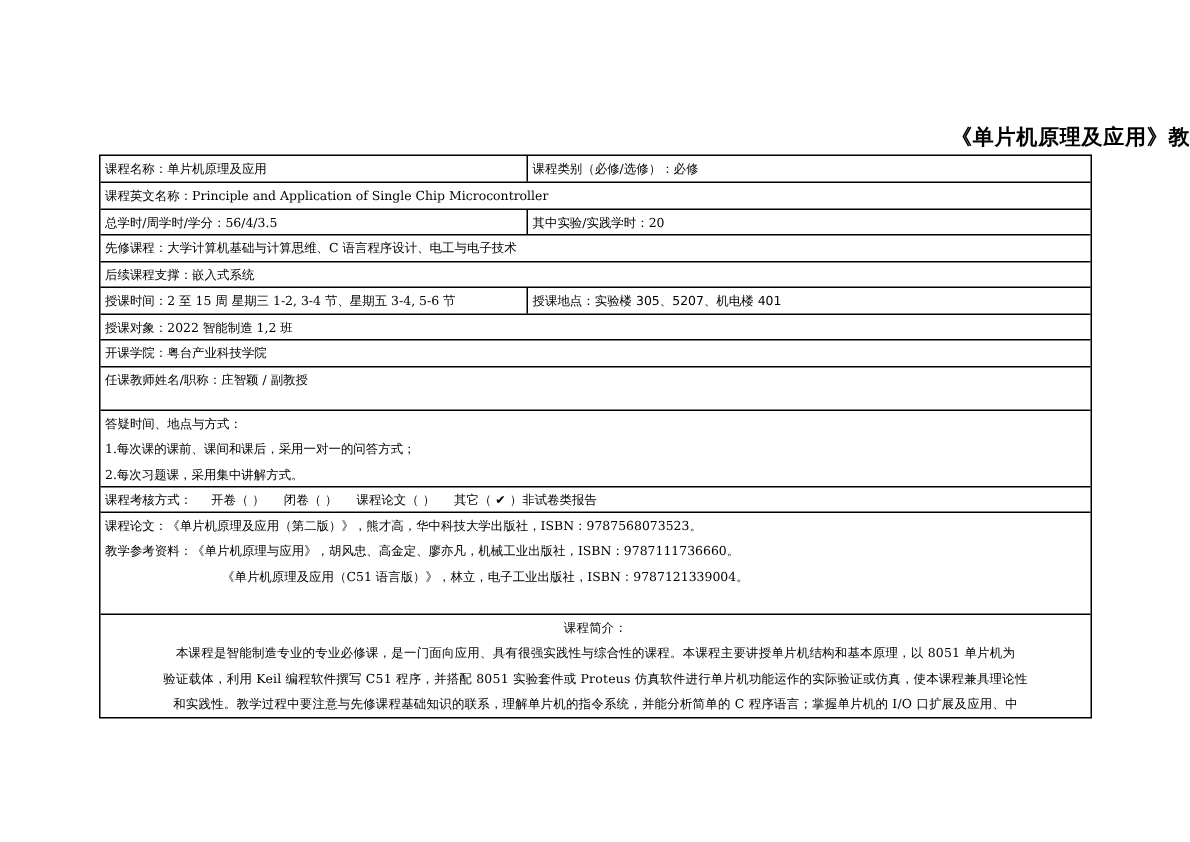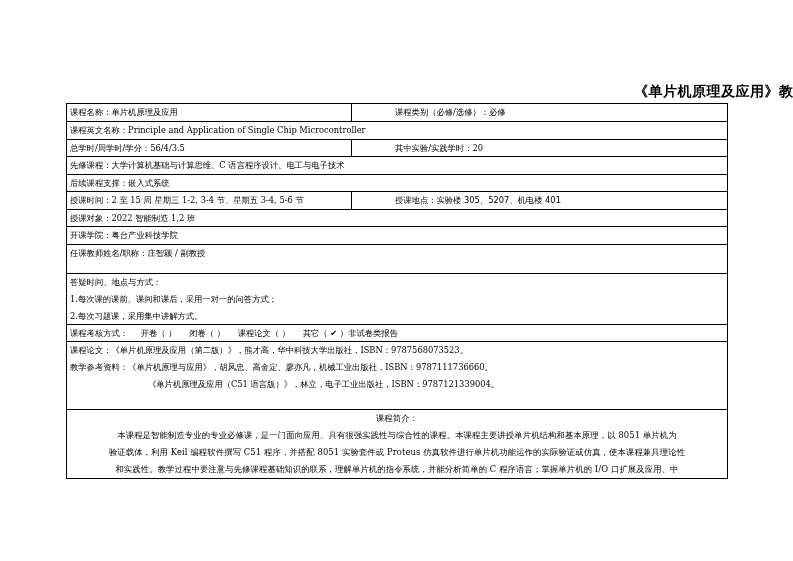--- a/index.html
+++ b/index.html
@@ -7,21 +7,21 @@
          font-family:"DejaVu Serif","Liberation Serif",serif; color:#000; }
   .title { position:absolute; left:0; width:793px; top:83px; text-align:right;
            font-family:"DejaVu Sans","Liberation Sans",sans-serif; font-weight:bold; font-size:14px; letter-spacing:0.5px;margin-left:44px; }
   .tbl { position:absolute; left:66px; top:103px; width:660px;
          border-top:1.5px solid #000; border-left:1.5px solid #000; border-right:1.5px solid #000; border-bottom:1.5px solid #000; }
   .row { display:flex; border-bottom:1.5px solid #000; box-sizing:border-box; }
   .row:last-child { border-bottom:none;text-align:center; }
   .cell { box-sizing:border-box; padding:0 3px; font-size:8.3px; line-height:16px; white-space:nowrap; overflow:hidden; }
   .cell.left { width:285px; border-right:1.5px solid #000; }
   .cell.full { width:100%; }
-  .cell.right { flex:1;margin-left:40px; }
+  .cell.right { flex:1; }
   .lbl { font-family:"DejaVu Sans","Liberation Sans",sans-serif; font-weight:normal; font-size:8.3px; }
   .val { font-size:8.3px; }
   .multi .line { line-height:17px; font-size:8.3px; white-space:nowrap; }
   .indent { padding-left:78px; }
   .box { margin-left:10px; }
   .box:first-of-type { margin-left:0; }
   .intro .line { line-height:17px; font-size:8.3px; white-space:nowrap; letter-spacing:0.15px; }
 </style>
 </head>
 <body>

